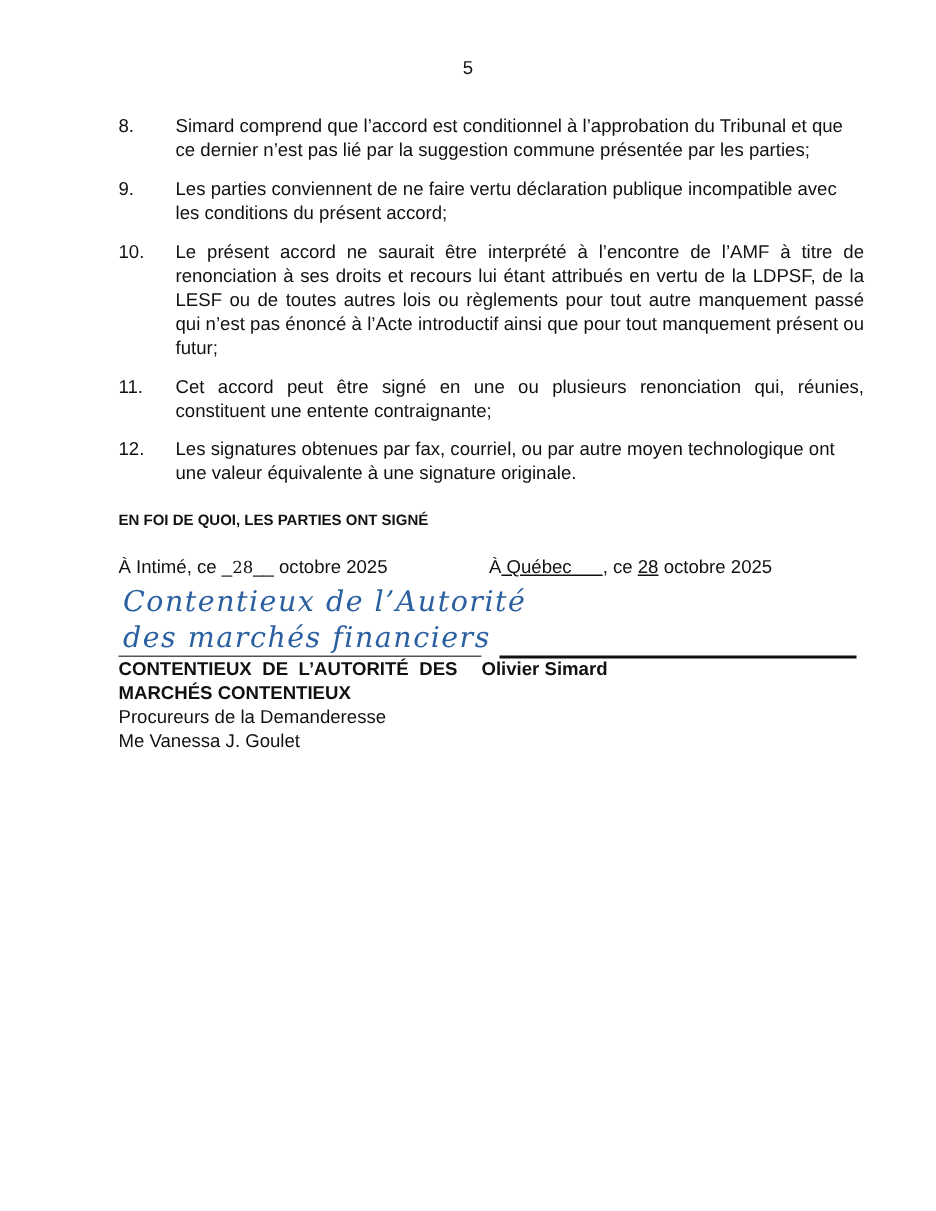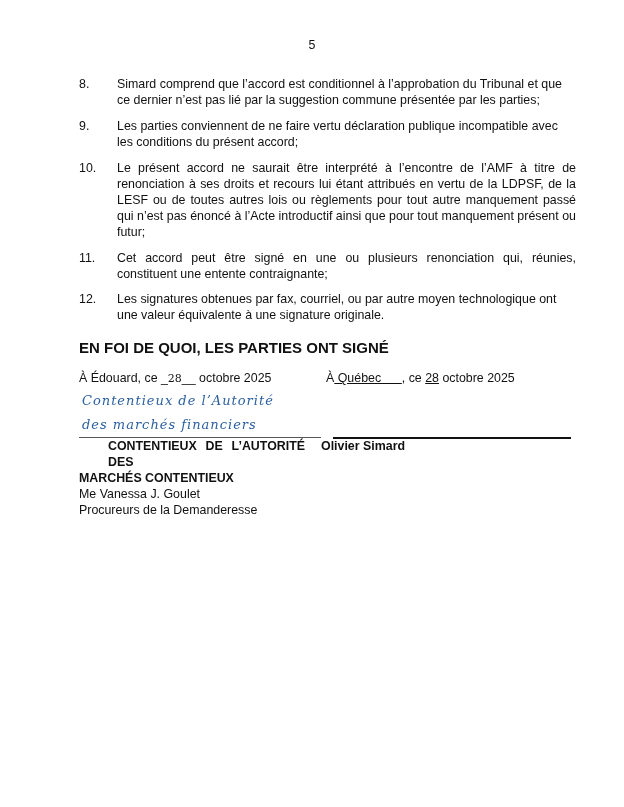--- a/index.html
+++ b/index.html
@@ -6,36 +6,36 @@
     body {
       width: 624px; height: 807px; position: relative; overflow: hidden;
       font-family: "Liberation Sans", sans-serif; color: #111111;
       font-size: 12.4px; line-height: 16px;
     }
     .page-number { position: absolute; top: 37px; left: 0; width: 624px; text-align: center; font-size: 12.4px; }
     .item { position: absolute; left: 79px; width: 460px; }
     .item .num { position: absolute; left: 0; top: 0; width: 30px; }
     .item .txt { position: absolute; left: 38px; width: 459px; }
     .item .txt.justify { text-align: justify; text-align-last: left; }
-    .heading { position: absolute; left: 79px; top: 340px; font-weight: bold; font-size: 15px; }
+    .heading { position: absolute; left: 79px; top: 340px; font-weight: bold; font-size: 10px; }
     .date-left { position: absolute; left: 79px; top: 370px; }
     .date-right { position: absolute; left: 326px; top: 370px; }
     .u { text-decoration: underline; }
     .hand-small { font-family: "DejaVu Serif", serif; font-size: 11px; }
     .sig-hand {
       position: absolute; left: 82px; font-family: "DejaVu Serif", serif; font-style: italic;
-      color: #2a5fa0; font-size: 13px; letter-spacing: 1px;
+      color: #2a5fa0; font-size: 19px; letter-spacing: 1px;
     }
     .sig-line { position: absolute; height: 1px; background: #222; }
     .sig-line.left { left: 79px; top: 437px; width: 242px; background: #555; }
     .sig-line.right { left: 333px; top: 437px; width: 238px; height: 1.5px; background: #111; }
     .block-left { position: absolute; left: 79px; top: 438px; width: 226px; }
     .block-right { position: absolute; left: 321px; top: 438px; width: 230px; }
     .bold { font-weight: bold; }
-    .justify-line { text-align: justify; text-align-last: justify; margin-left: 29px; }
+    .justify-line { text-align: justify; text-align-last: justify; }
   </style>
 </head>
 <body>
 
 <div class="page-number">5</div>
 
 <div class="item" style="top:76px;">
   <span class="num">8.</span>
   <span class="txt">Simard comprend que l’accord est conditionnel à l’approbation du Tribunal et que ce dernier n’est pas lié par la suggestion commune présentée par les parties;</span>
 </div>
@@ -56,35 +56,35 @@
 </div>
 
 <div class="item" style="top:291px;">
   <span class="num">12.</span>
   <span class="txt">Les signatures obtenues par fax, courriel, ou par autre moyen technologique ont une valeur équivalente à une signature originale.</span>
 </div>
 
 <div class="heading">EN FOI DE QUOI, LES PARTIES ONT SIGNÉ</div>
 
 <div class="date-left">
-  <span>À Édouard, ce _</span><span class="hand-small">28</span><span>__</span><span> octobre 2025</span>
+  <span>À Intimé, ce _</span><span class="hand-small">28</span><span>__</span><span> octobre 2025</span>
 </div>
 
 <div class="date-right">
   <span>À</span><span class="u" style="white-space:pre;"> Québec      </span><span>, ce </span><span class="u">28</span><span> octobre 2025</span>
 </div>
 
 <div class="sig-hand" style="top:393px;">Contentieux de l’Autorité</div>
 <div class="sig-hand" style="top:417px;text-align:center;">des marchés financiers</div>
 
 <div class="sig-line left"></div>
 <div class="sig-line right"></div>
 
 <div class="block-left">
   <div class="bold justify-line">CONTENTIEUX DE L’AUTORITÉ DES</div>
   <div class="bold">MARCHÉS CONTENTIEUX</div>
+  <div>Procureurs de la Demanderesse</div>
   <div>Me Vanessa J. Goulet</div>
-  <div>Procureurs de la Demanderesse</div>
 </div>
 
 <div class="block-right">
   <div class="bold">Olivier Simard</div>
 </div>
 
 </body></html>

